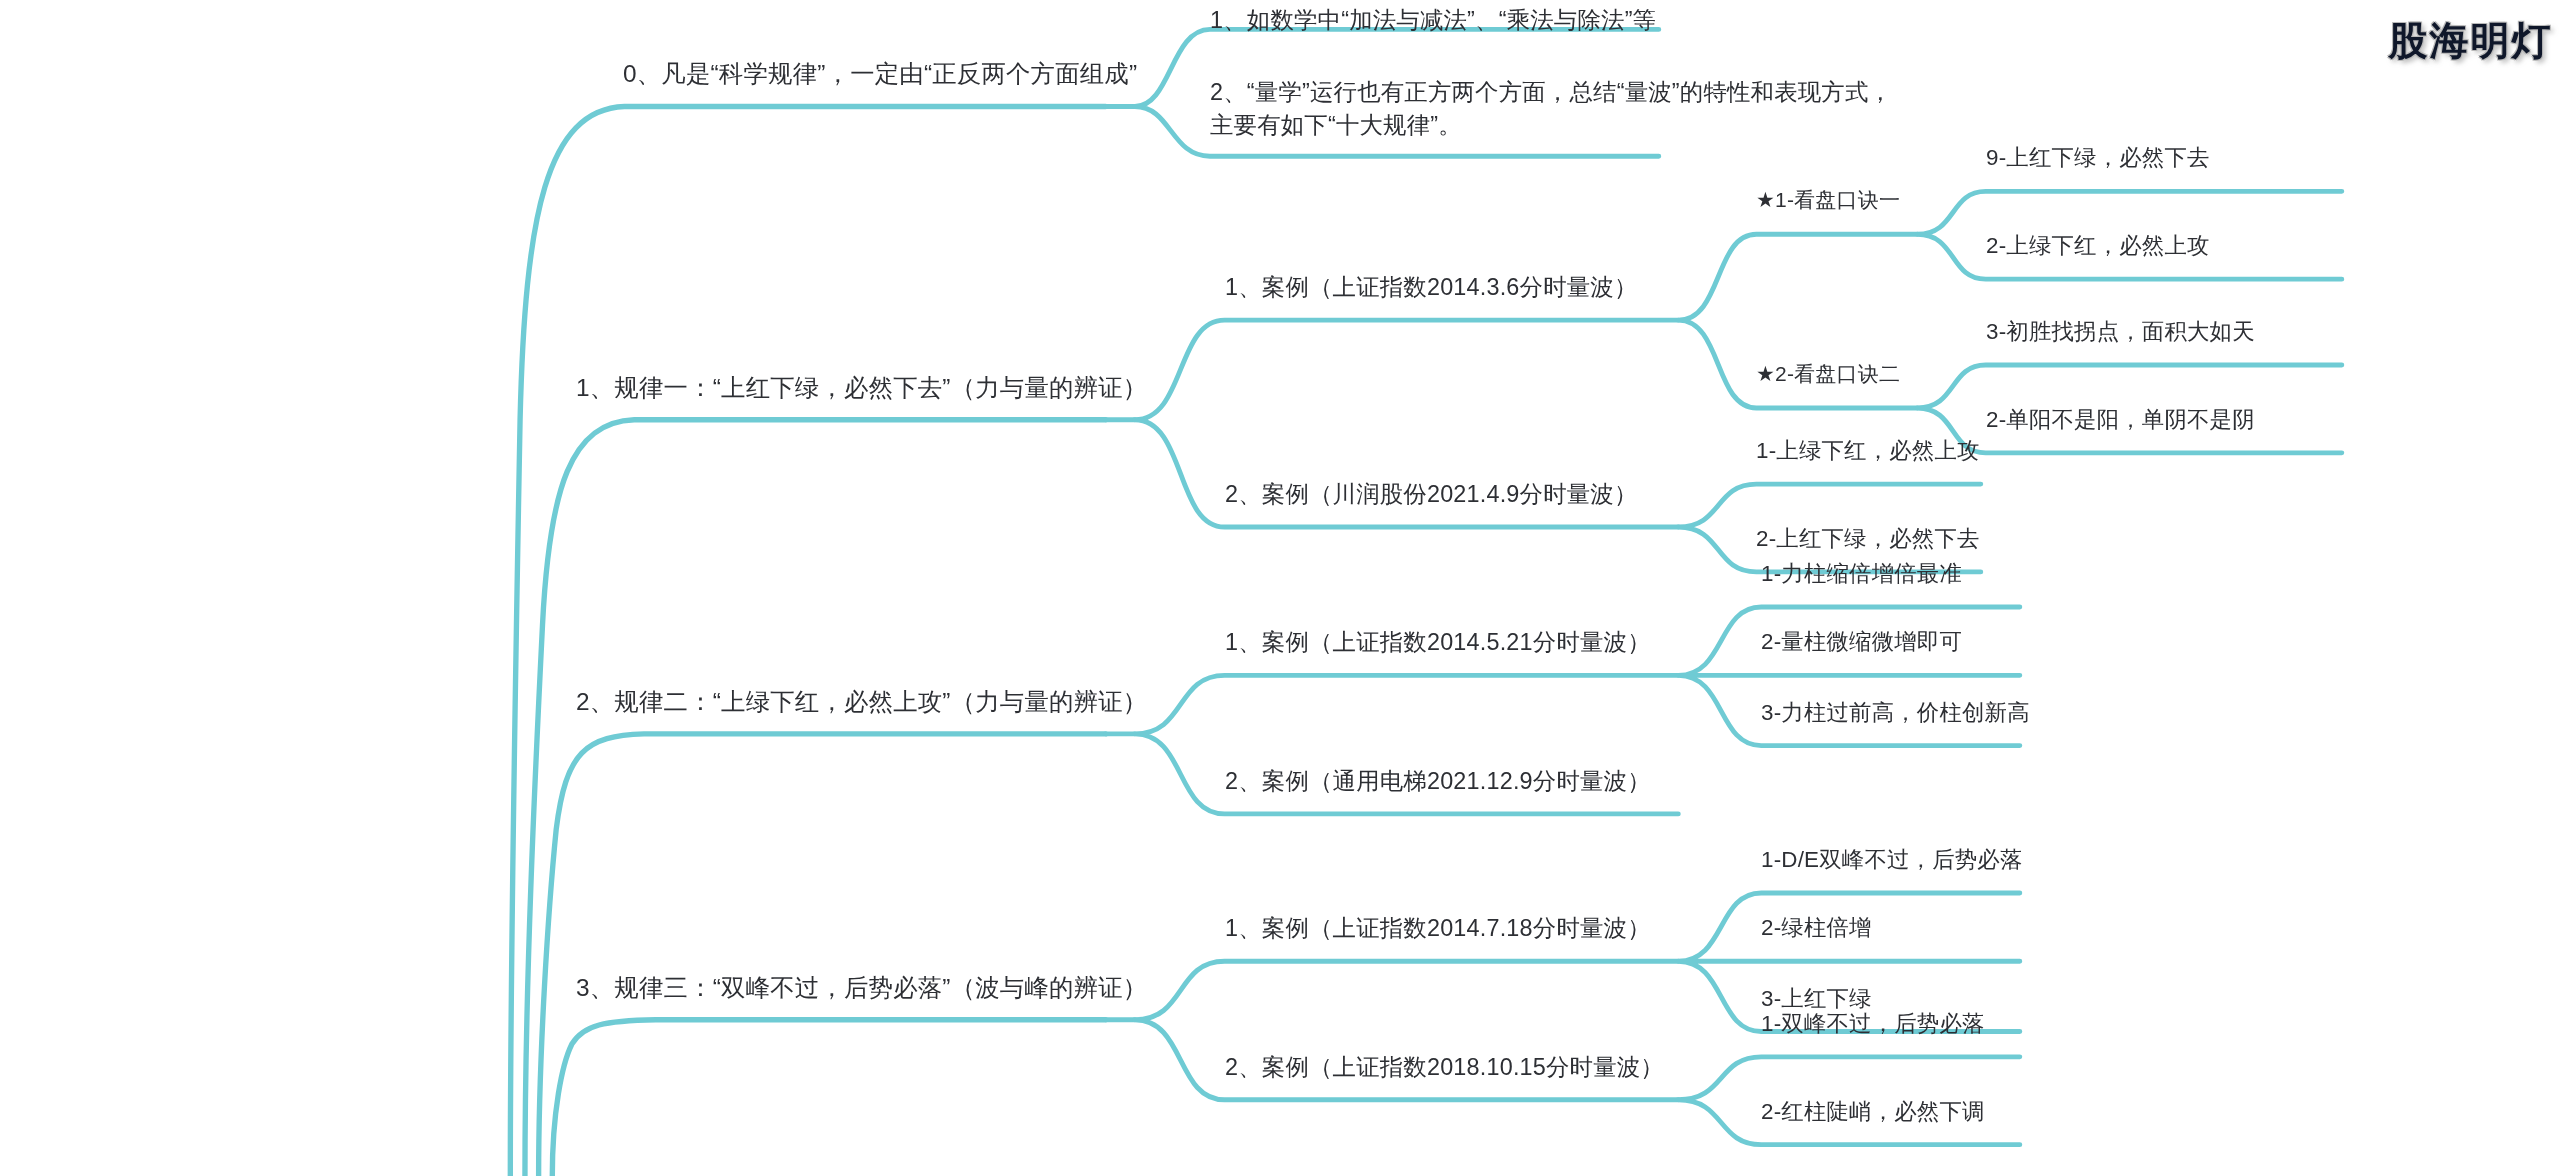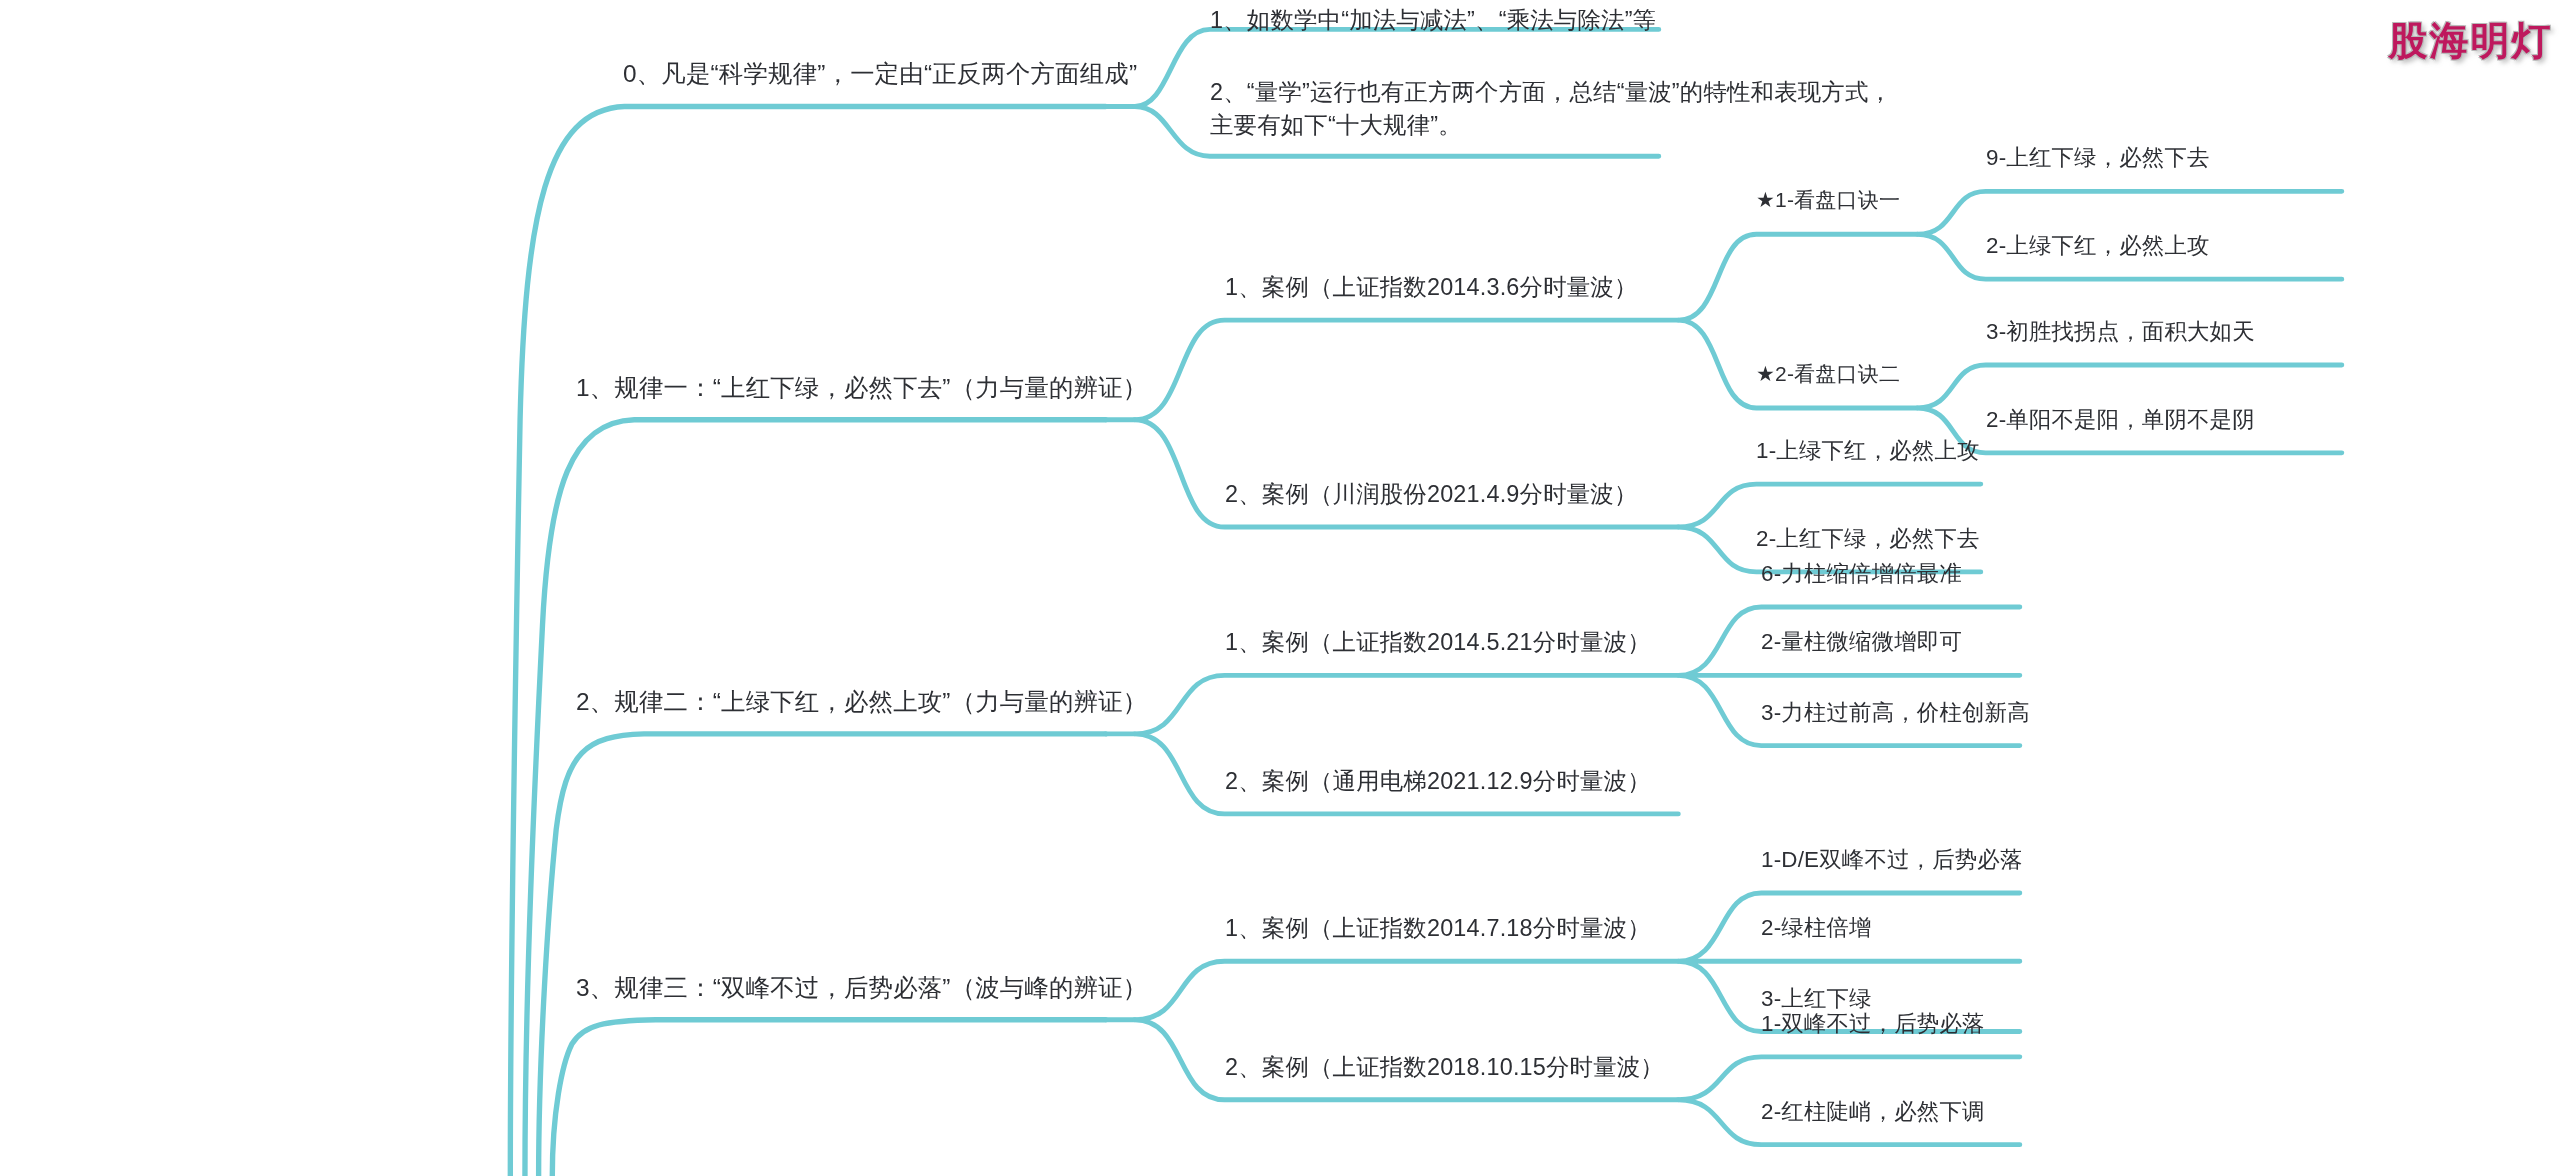--- a/index.html
+++ b/index.html
@@ -39,21 +39,21 @@
   .node.wrap {
     white-space: normal;
     width: 673px;
   }
   .watermark {
     position: absolute;
     right: 23.4px;
     top: 13.7px;
     font-size: 39px;
     font-weight: bold;
-    color: #be185d;
+    color: #0f172a;
     letter-spacing: 2px;
     text-shadow:
       -1px -1px 0 #b9b9b9,
        1px -1px 0 #b9b9b9,
       -1px  1px 0 #b9b9b9,
        1px  1px 0 #b9b9b9,
        2.9px  2.9px 4.9px rgba(120,120,120,0.55);
     font-family: Liberation Sans, sans-serif;
   }
 </style>
@@ -124,21 +124,21 @@
   <div class="node l2" style="left:1225px; top:478px;">2、案例（川润股份2021.4.9分时量波）</div>
 
   <div class="node l4" style="left:1756px; top:435px;">1-上绿下红，必然上攻</div>
 
   <div class="node l4" style="left:1756px; top:523px;">2-上红下绿，必然下去</div>
 
   <div class="node l1" style="left:576px; top:685px;">2、规律二：“上绿下红，必然上攻”（力与量的辨证）</div>
 
   <div class="node l2" style="left:1225px; top:626px;">1、案例（上证指数2014.5.21分时量波）</div>
 
-  <div class="node l4" style="left:1761px; top:558px;">6-力柱缩倍增倍最准</div>
+  <div class="node l4" style="left:1761px; top:558px;">1-力柱缩倍增倍最准</div>
 
   <div class="node l4" style="left:1761px; top:626px;">2-量柱微缩微增即可</div>
 
   <div class="node l4" style="left:1761px; top:697px;">3-力柱过前高，价柱创新高</div>
 
   <div class="node l2" style="left:1225px; top:765px;">2、案例（通用电梯2021.12.9分时量波）</div>
 
   <div class="node l1" style="left:576px; top:971px;">3、规律三：“双峰不过，后势必落”（波与峰的辨证）</div>
 
   <div class="node l2" style="left:1225px; top:912px;">1、案例（上证指数2014.7.18分时量波）</div>

